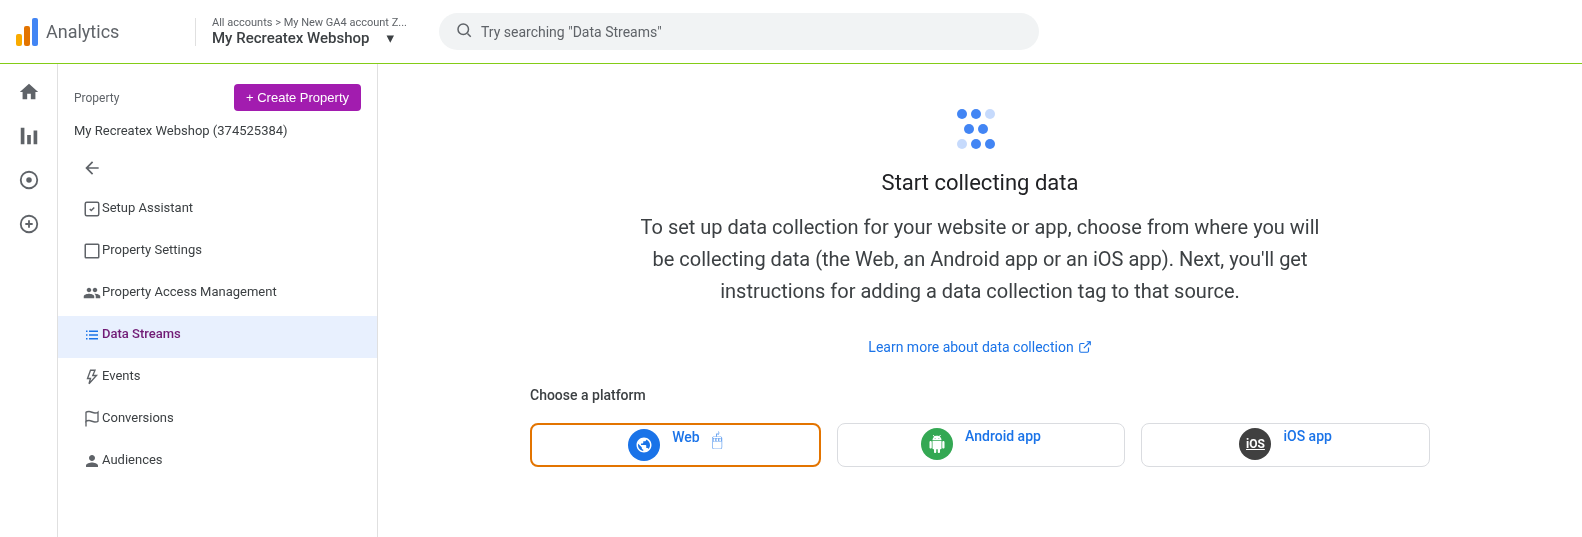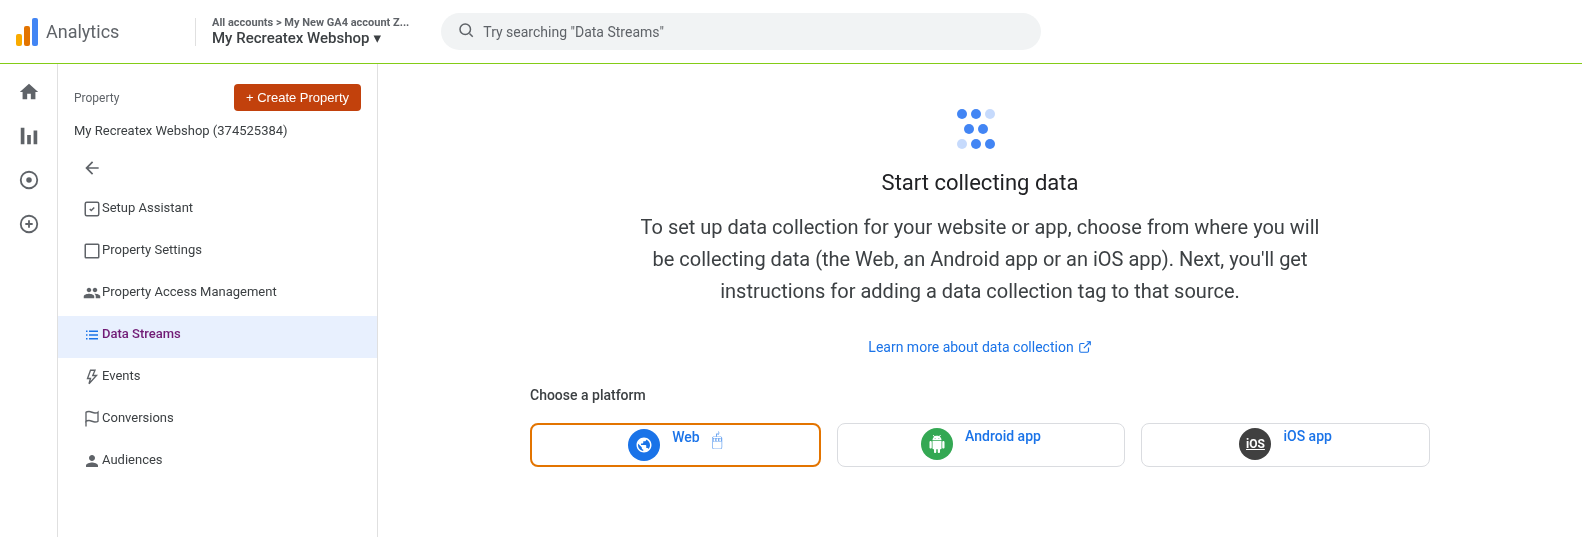--- a/index.html
+++ b/index.html
@@ -44,26 +44,25 @@
       padding: 0 16px;
       display: flex;
       flex-direction: column;
     }
     .breadcrumb-row {
       font-size: 11px;
       color: #5f6368;
       display: flex;
       align-items: center;
       gap: 4px;
-      font-weight: bold;
     }
     .property-name-row {
       display: flex;
       align-items: center;
-      gap: 4px;
+      gap: 17px;
       font-size: 15px;
       color: #3c4043;
       font-weight: 500;
       cursor: pointer;
     }
     .search-bar {
       flex: 1;
       max-width: 600px;
       margin-left: 16px;
       display: flex;
@@ -139,21 +138,21 @@
       display: flex;
       align-items: center;
       justify-content: space-between;
       padding: 8px 16px;
     }
     .property-label { font-size: 12px; color: #5f6368; }
     .create-property-btn {
       display: flex;
       align-items: center;
       gap: 4px;
-      background: #c2410c;
+      background: #a21caf;
       color: #fff;
       border: none;
       border-radius: 4px;
       padding: 6px 12px;
       font-size: 13px;
       font-weight: 500;
       cursor: pointer;
     }
     .property-account-name {
       padding: 4px 16px 8px 16px;

